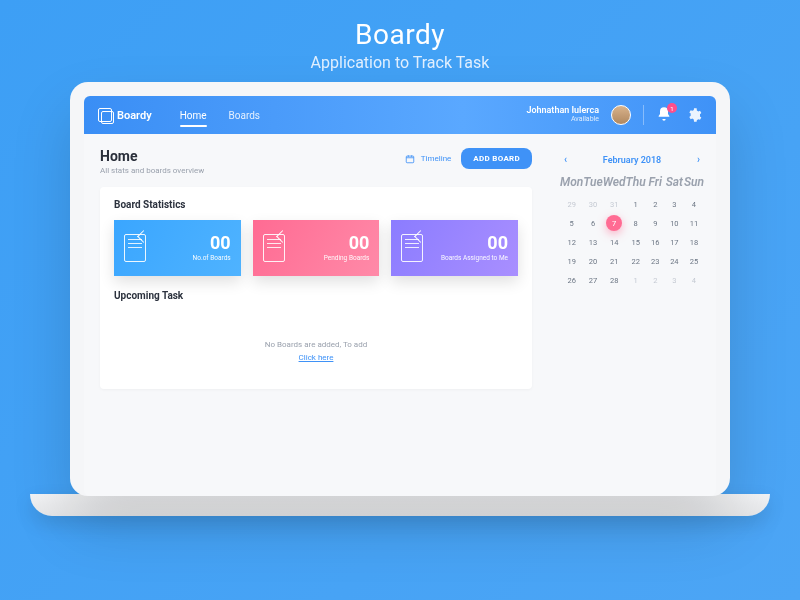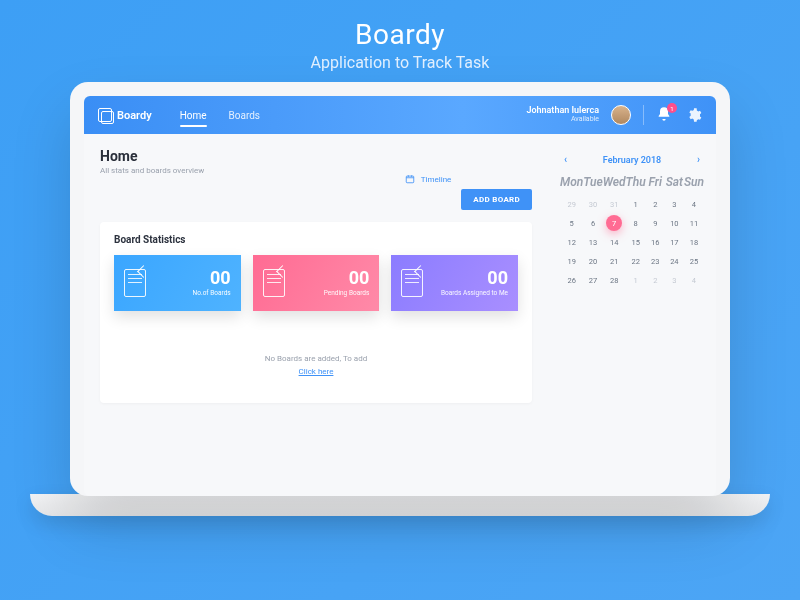--- a/index.html
+++ b/index.html
@@ -34,21 +34,21 @@
 
   
   .content { display:flex; height: calc(100% - 38px); }
   .main { flex:1; padding: 14px 16px; overflow:hidden; }
   .side { width: 168px; padding: 14px 12px; font-size: 8px; color:#555; }
   .page-header { display:flex; align-items:flex-start; justify-content:space-between; }
   .page-title { font-size: 14px; font-weight:700; color:#2a2f3a; }
   .page-sub { font-size: 8px; color:#9aa1ad; margin-top:2px; }
   .actions { display:flex; align-items:center; gap:10px; }
   .timeline-link { color:#3f92f7; font-size:8px; display:flex; align-items:center; gap:6px; cursor:pointer; }
-  .add-btn { background:#3f92f7; color:#fff; font-size:8px; font-weight:700; padding:6px 12px; border-radius:2px; border:none; cursor:pointer; letter-spacing:.3px;margin-top:41px; }
+  .add-btn { background:#3f92f7; color:#fff; font-size:8px; font-weight:700; padding:6px 12px; border-radius:8px; border:none; cursor:pointer; letter-spacing:.3px; }
 
   .panel { background:#fff; border-radius:4px; padding:12px 14px; margin-top:12px; box-shadow: 0 1px 3px rgba(0,0,0,.04); }
   .panel-title { font-size:10px; font-weight:700; color:#2c323e; margin-bottom:10px; }
   .cards { display:flex; gap:12px; }
   .card { flex:1; height:56px; border-radius:0; color:#fff; display:flex; align-items:center; padding:0 10px; gap:8px; box-shadow: 0 6px 14px rgba(0,0,0,.12); }
   .c1 { background: linear-gradient(120deg,#3aa6ff,#4fb3ff); }
   .c2 { background: linear-gradient(120deg,#ff6b93,#ff8aa8); }
   .c3 { background: linear-gradient(120deg,#8b7cff,#a98fff); }
   .card-icon { width:22px; height:28px; border:1.5px solid rgba(255,255,255,.9); border-radius:2px; position:relative; }
   .card-icon::before { content:''; position:absolute; top:4px; left:3px; right:3px; height:1px; background:#fff; box-shadow: 0 4px 0 #fff, 0 8px 0 #fff; opacity:.85; }
@@ -154,20 +154,21 @@
             <div class="card c3">
               <div class="card-icon"></div>
               <div class="card-body">
                 <div class="card-num">00</div>
                 <div class="card-label">Boards Assigned to Me</div>
               </div>
             </div>
           </div>
 
           <div class="upcoming">
+            <div class="panel-title">Upcoming Task</div>
             <div class="empty">
               <span>No Boards are added, To add</span><br>
               <a>Click here</a>
             </div>
           </div>
         </div>
       </div>
 
       <div class="side">
         <div class="cal-head">

